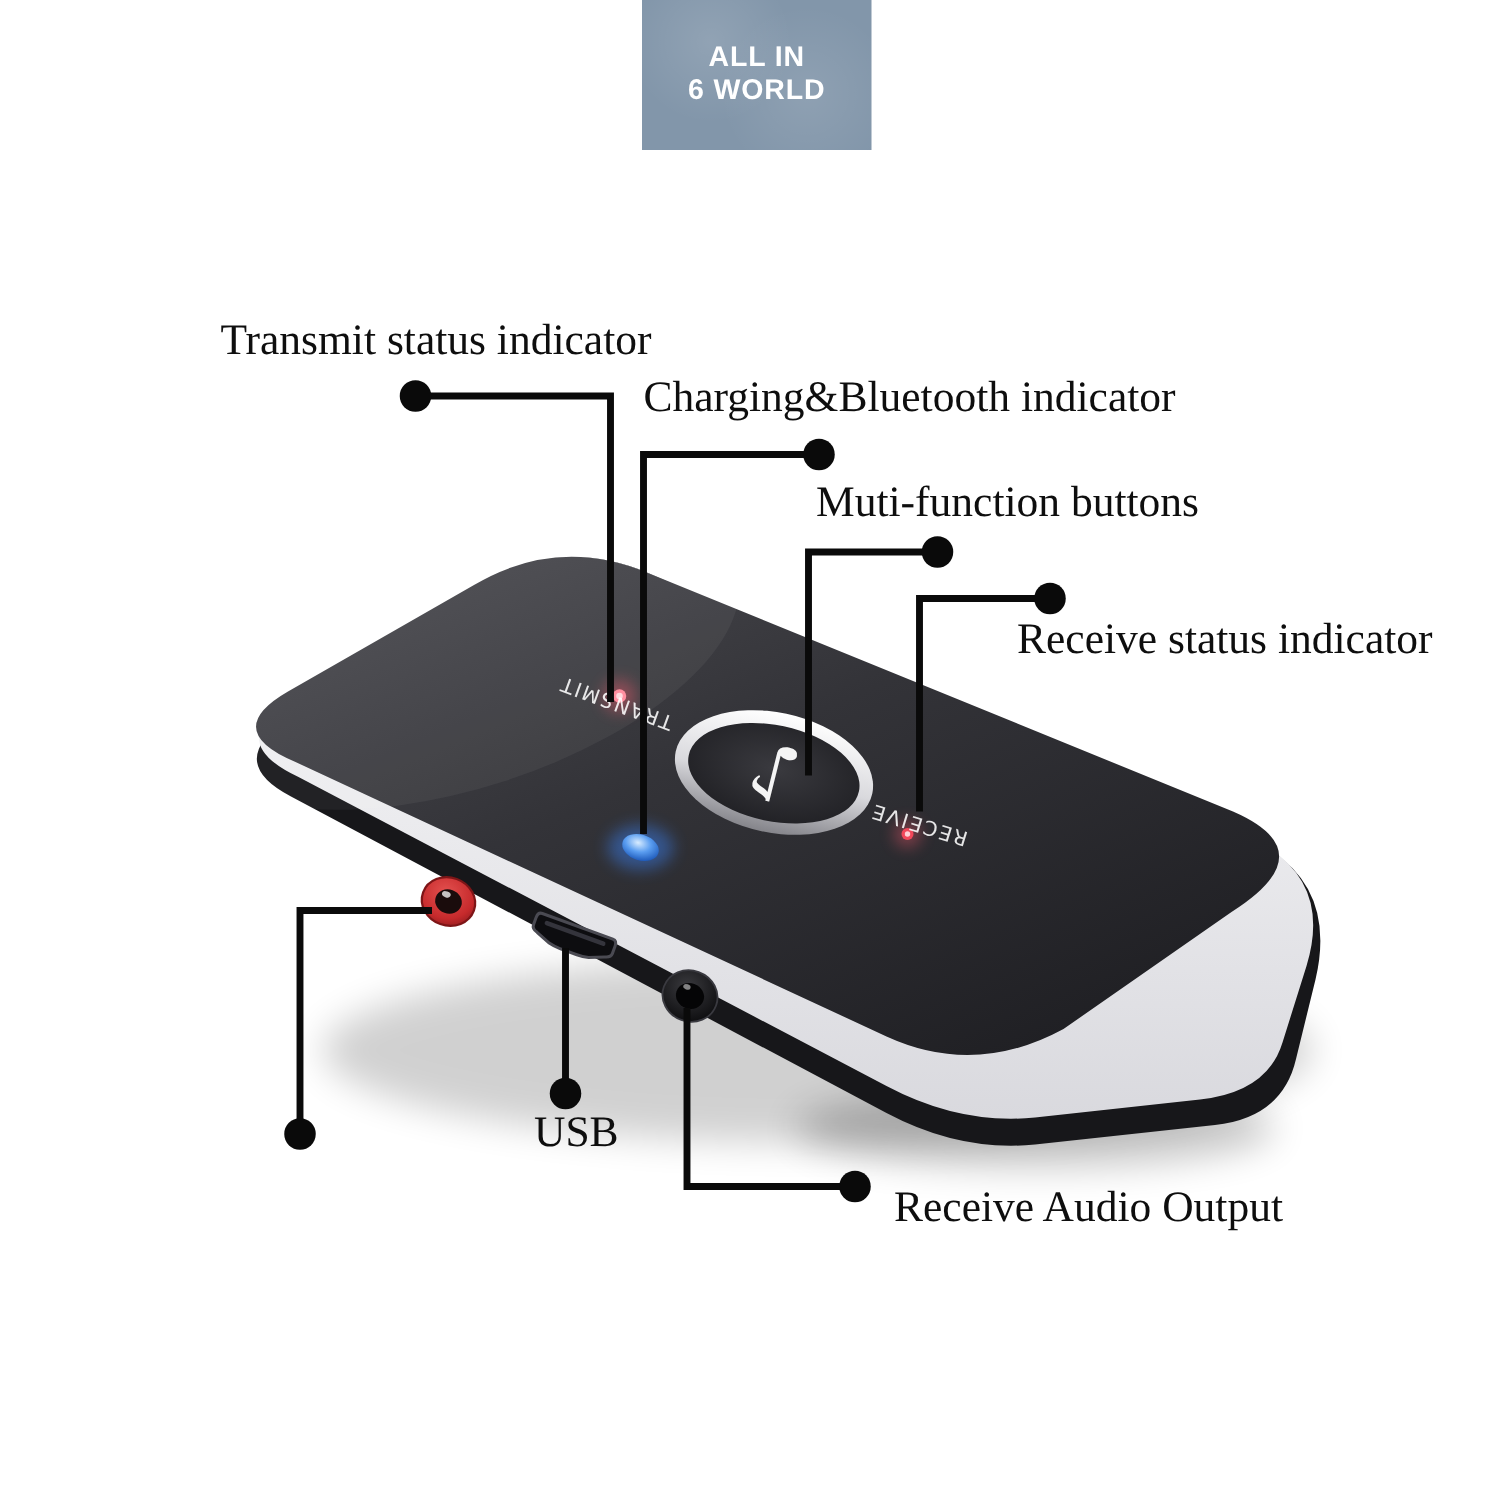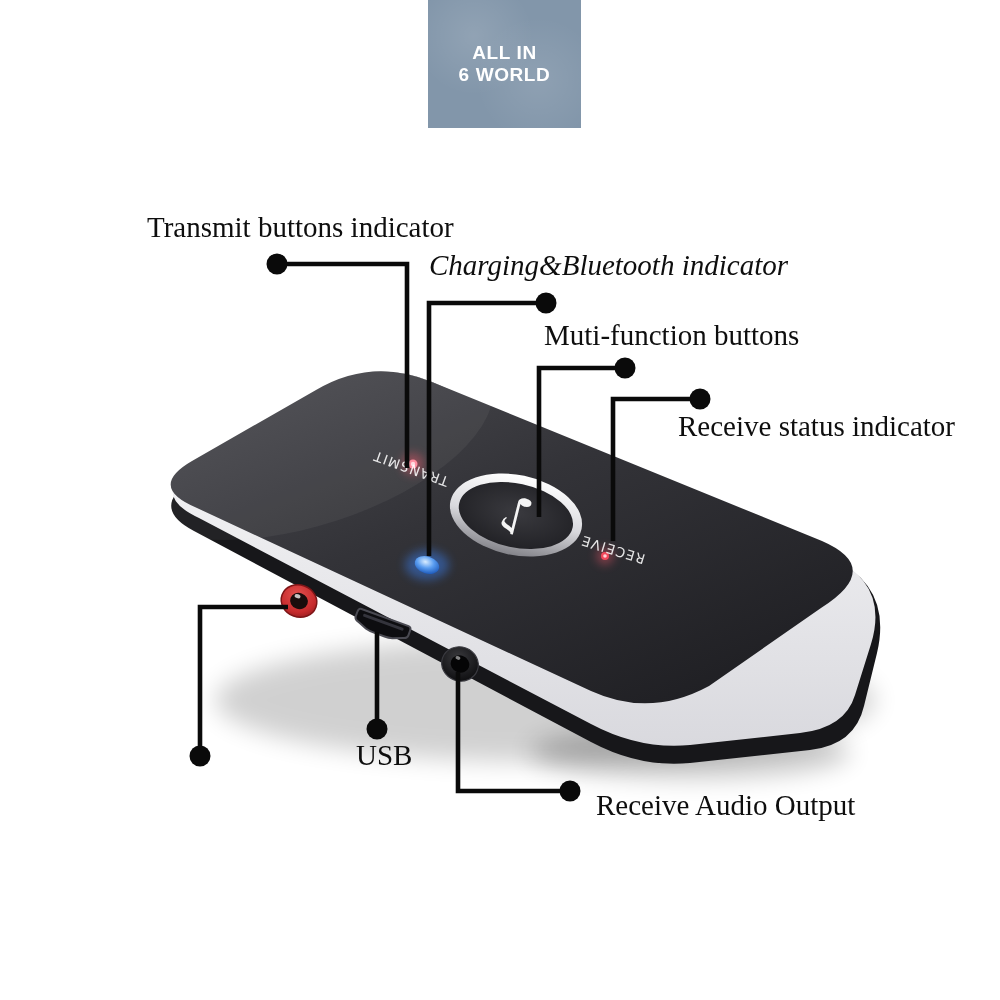--- a/index.html
+++ b/index.html
@@ -6,21 +6,21 @@
   #stage{
     position:relative;width:1000px;height:1000px;background:#ffffff;
     font-family:"Liberation Serif",serif;overflow:hidden;
   }
   #scene{position:absolute;left:0;top:0;}
   .callout{
     position:absolute;font-family:"Liberation Serif",serif;
     font-size:29px;color:#0e0e0e;white-space:nowrap;line-height:1.05;
   }
   #logo{
-    position:absolute;left:428px;top:0;width:153px;height:128px;
+    position:absolute;left:428px;top:0;width:153px;height:100px;
     display:flex;flex-direction:column;align-items:center;justify-content:center;
     background:
       radial-gradient(circle at 30% 28%, rgba(255,255,255,.12), rgba(255,255,255,0) 42%),
       radial-gradient(circle at 72% 62%, rgba(255,255,255,.10), rgba(255,255,255,0) 46%),
       #8296aa;
   }
   #logo .logo-line{
     font-family:"Liberation Sans",sans-serif;font-weight:700;font-size:19px;
     color:#ffffff;letter-spacing:.6px;line-height:1.15;
   }
@@ -154,23 +154,23 @@
       <circle cx="277" cy="264" r="10.5"></circle>
       <circle cx="546" cy="303" r="10.5"></circle>
       <circle cx="625" cy="368" r="10.5"></circle>
       <circle cx="700" cy="399" r="10.5"></circle>
       <circle cx="200" cy="756" r="10.5"></circle>
       <circle cx="377" cy="729" r="10.5"></circle>
       <circle cx="570" cy="791" r="10.5"></circle>
     </g>
   </svg>
 
-  <div class="callout" style="left:147px;top:212px;">Transmit buttons indicator</div>
+  <div class="callout" style="left:147px;top:212px;">Transmit status indicator</div>
 
-  <div class="callout" style="left:429px;top:250px;font-style:italic;">Charging&amp;Bluetooth indicator</div>
+  <div class="callout" style="left:429px;top:250px;">Charging&amp;Bluetooth indicator</div>
 
   <div class="callout" style="left:678px;top:411px;">Receive status indicator</div>
 
   <div class="callout" style="left:544px;top:320px;">Muti-function buttons</div>
 
 
   <div class="callout" style="left:356px;top:740px;">USB</div>
 
   <div class="callout" style="left:596px;top:790px;">Receive Audio Output</div>
 </div>

